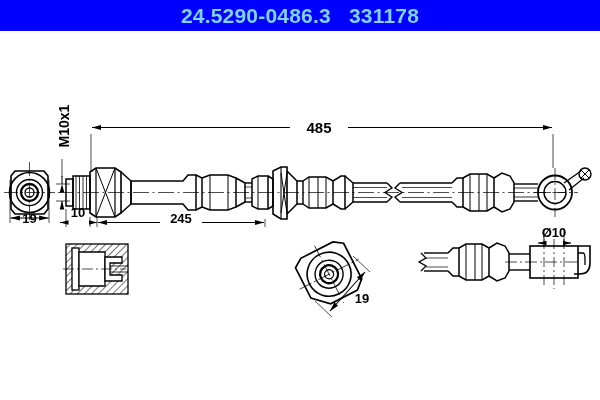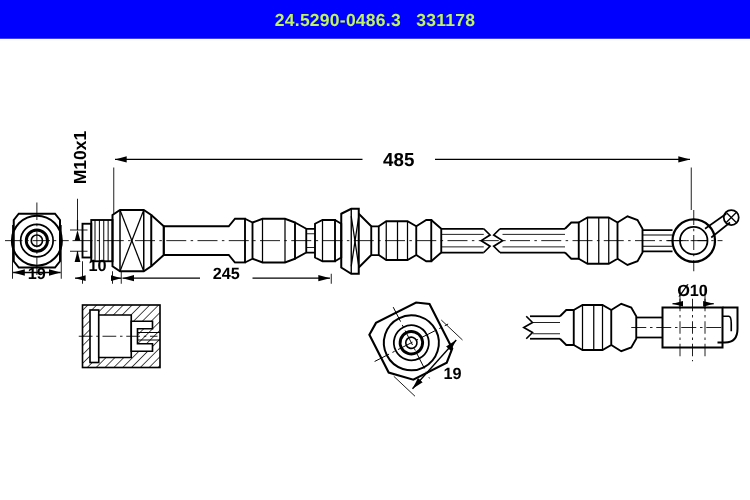--- a/index.html
+++ b/index.html
@@ -25,24 +25,24 @@
     position: absolute;
     left: 0; top: 0;
     width: 600px;
     height: 31px;
     background: #0000ff;
     display: flex;
     align-items: center;
     justify-content: center;
   }
   #header-text {
-    color: #bef264;
+    color: #7dd3fc;
     font-family: "Liberation Sans", sans-serif;
     font-weight: bold;
-    font-size: 14px;
+    font-size: 21px;
     letter-spacing: 0.2px;
     white-space: pre;
     text-align: right;
   }
   #drawing-area {
     position: absolute;
     left: 0; top: 31px;
     width: 600px;
     height: 369px;
   }

